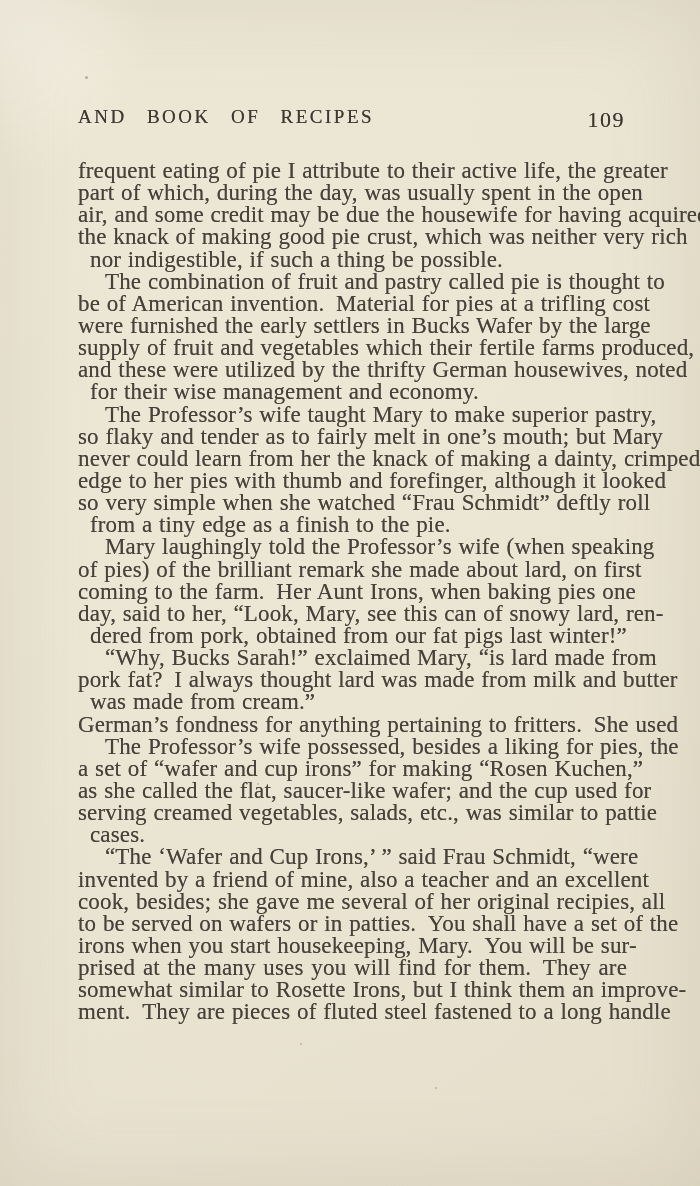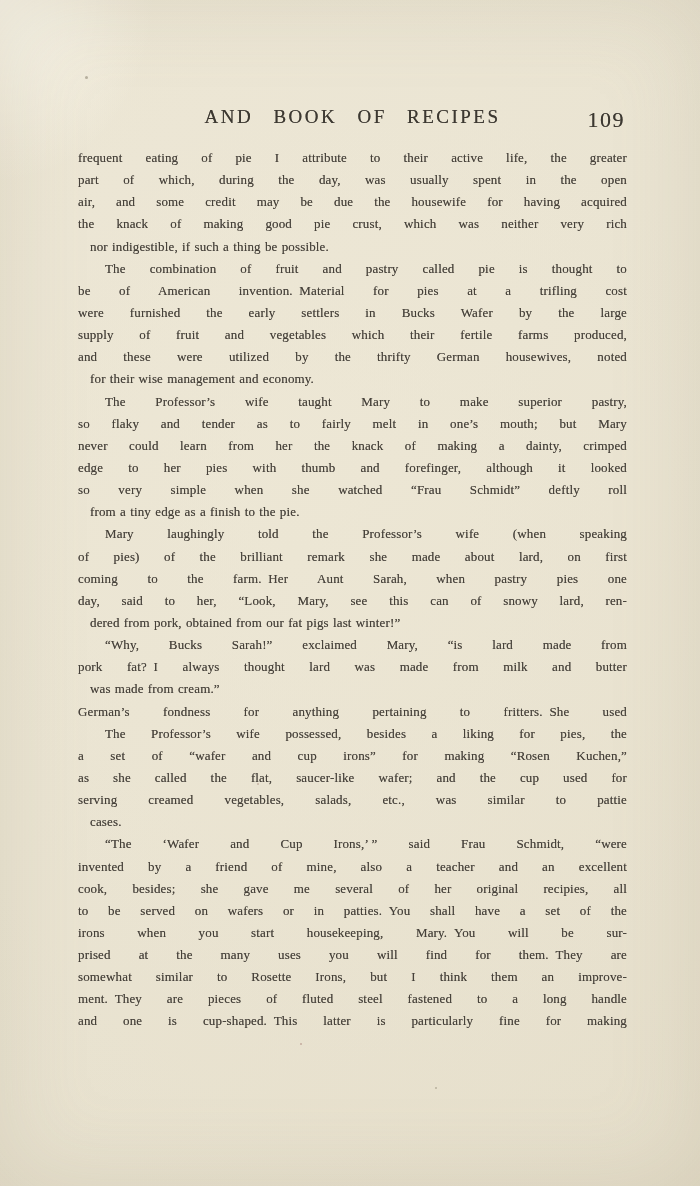--- a/index.html
+++ b/index.html
@@ -24,43 +24,43 @@
   .running-header {
     position: absolute;
     top: 106px;
     left: 78px;
     width: 549px;
     height: 26px;
   }
   .running-title {
     position: absolute;
     left: 0; right: 0;
-    text-align: center;
+    text-align: left;
     font-size: 19px;
     letter-spacing: 2.5px;
     word-spacing: 13px;
     color: var(--header-ink, #3c3831);
     text-shadow: 0 0 0.6px rgba(60,56,49,0.7);
   }
   .page-number {
     position: absolute;
     right: 2px;
     top: 1px;
     font-size: 22px;
     letter-spacing: 1.5px;
     color: var(--header-ink, #3c3831);
     text-shadow: 0 0 0.6px rgba(60,56,49,0.7);
   }
   .body-text {
     position: absolute;
-    top: 147px;
+    top: 160px;
     left: 78px;
     width: 549px;
     color: var(--ink, #46413a);
-    font-size: 13px;
+    font-size: 23px;
     letter-spacing: 0.15px;
     word-spacing: 0.8px;
     text-shadow: 0 0 0.5px rgba(70,65,58,0.6);
   }
   .line {
     height: 22.15px;
     line-height: 22.15px;
     text-align: justify;
     text-align-last: justify;
     white-space: nowrap;
@@ -95,39 +95,38 @@
       <div class="line"><span>and these were utilized by the thrifty German housewives, noted</span></div>
       <div class="line ragged"><span>for their wise management and economy.</span></div>
       <div class="line indent"><span>The Professor’s wife taught Mary to make superior pastry,</span></div>
       <div class="line"><span>so flaky and tender as to fairly melt in one’s mouth; but Mary</span></div>
       <div class="line"><span>never could learn from her the knack of making a dainty, crimped</span></div>
       <div class="line"><span>edge to her pies with thumb and forefinger, although it looked</span></div>
       <div class="line"><span>so very simple when she watched “Frau Schmidt” deftly roll</span></div>
       <div class="line ragged"><span>from a tiny edge as a finish to the pie.</span></div>
       <div class="line indent"><span>Mary laughingly told the Professor’s wife (when speaking</span></div>
       <div class="line"><span>of pies) of the brilliant remark she made about lard, on first</span></div>
-      <div class="line"><span>coming to the farm. Her Aunt Sarah, when pastry pies one</span></div>
+      <div class="line"><span>coming to the farm. Her Aunt Irons, when baking pies one</span></div>
       <div class="line"><span>day, said to her, “Look, Mary, see this can of snowy lard, ren-</span></div>
       <div class="line ragged"><span>dered from pork, obtained from our fat pigs last winter!”</span></div>
       <div class="line indent"><span>“Why, Bucks Sarah!” exclaimed Mary, “is lard made from</span></div>
       <div class="line"><span>pork fat? I always thought lard was made from milk and butter</span></div>
       <div class="line ragged"><span>was made from cream.”</span></div>
       <div class="line"><span>German’s fondness for anything pertaining to fritters. She used</span></div>
       <div class="line indent"><span>The Professor’s wife possessed, besides a liking for pies, the</span></div>
       <div class="line"><span>a set of “wafer and cup irons” for making “Rosen Kuchen,”</span></div>
       <div class="line"><span>as she called the flat, saucer-like wafer; and the cup used for</span></div>
       <div class="line"><span>serving creamed vegetables, salads, etc., was similar to pattie</span></div>
       <div class="line ragged"><span>cases.</span></div>
       <div class="line indent"><span>“The ‘Wafer and Cup Irons,’ ” said Frau Schmidt, “were</span></div>
       <div class="line"><span>invented by a friend of mine, also a teacher and an excellent</span></div>
       <div class="line"><span>cook, besides; she gave me several of her original recipies, all</span></div>
       <div class="line"><span>to be served on wafers or in patties. You shall have a set of the</span></div>
       <div class="line"><span>irons when you start housekeeping, Mary. You will be sur-</span></div>
       <div class="line"><span>prised at the many uses you will find for them. They are</span></div>
       <div class="line"><span>somewhat similar to Rosette Irons, but I think them an improve-</span></div>
       <div class="line"><span>ment. They are pieces of fluted steel fastened to a long handle</span></div>
-      <div class="line"><span>and one is cup-shaped. This latter is particularly fine for making</span></div>
     </div>
 <div class="dust-speck" style="left: 85px; top: 76px; width: 3px; height: 3px; background: rgba(110, 105, 85, 0.45);"></div>
     <div class="dust-speck" style="left: 257px; top: 783px; width: 2px; height: 2px; background: rgba(150, 110, 100, 0.4);"></div>
     <div class="dust-speck" style="left: 300px; top: 1043px; width: 2px; height: 2px; background: rgba(150, 105, 100, 0.45);"></div>
     <div class="dust-speck" style="left: 435px; top: 1087px; width: 2px; height: 2px; background: rgba(110, 105, 85, 0.4);"></div>
   </div>
 
 </body></html>

